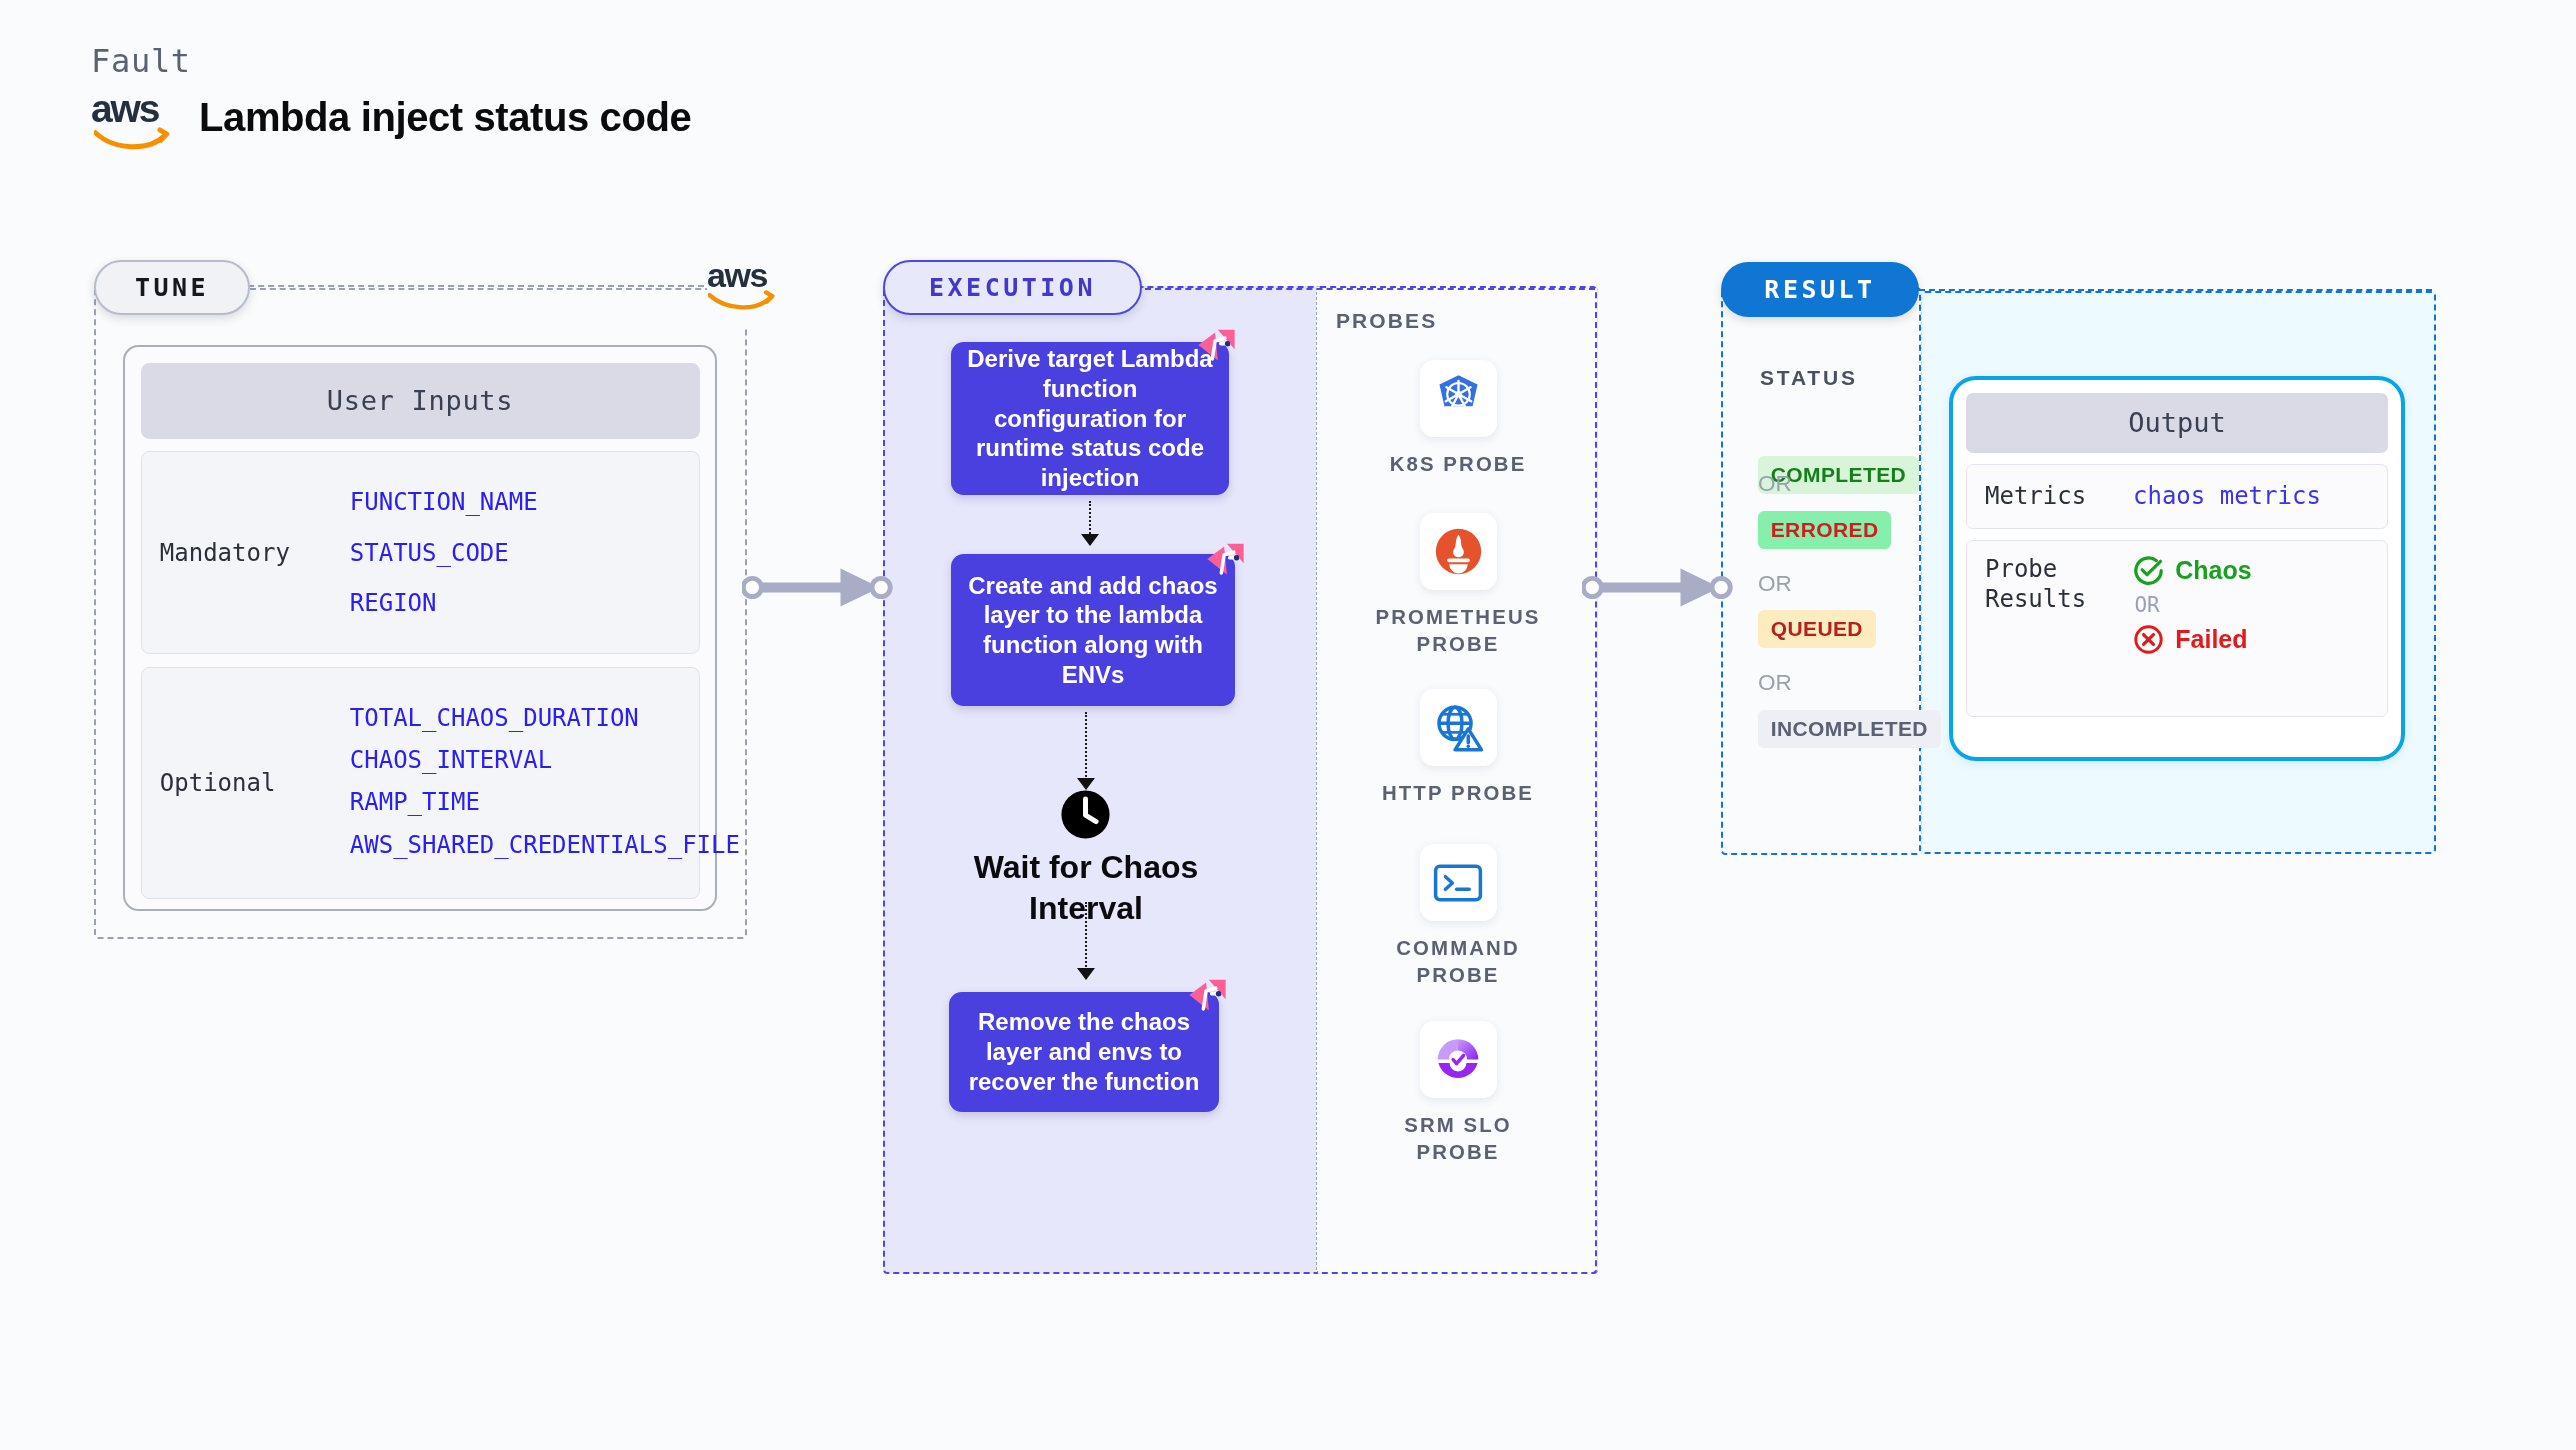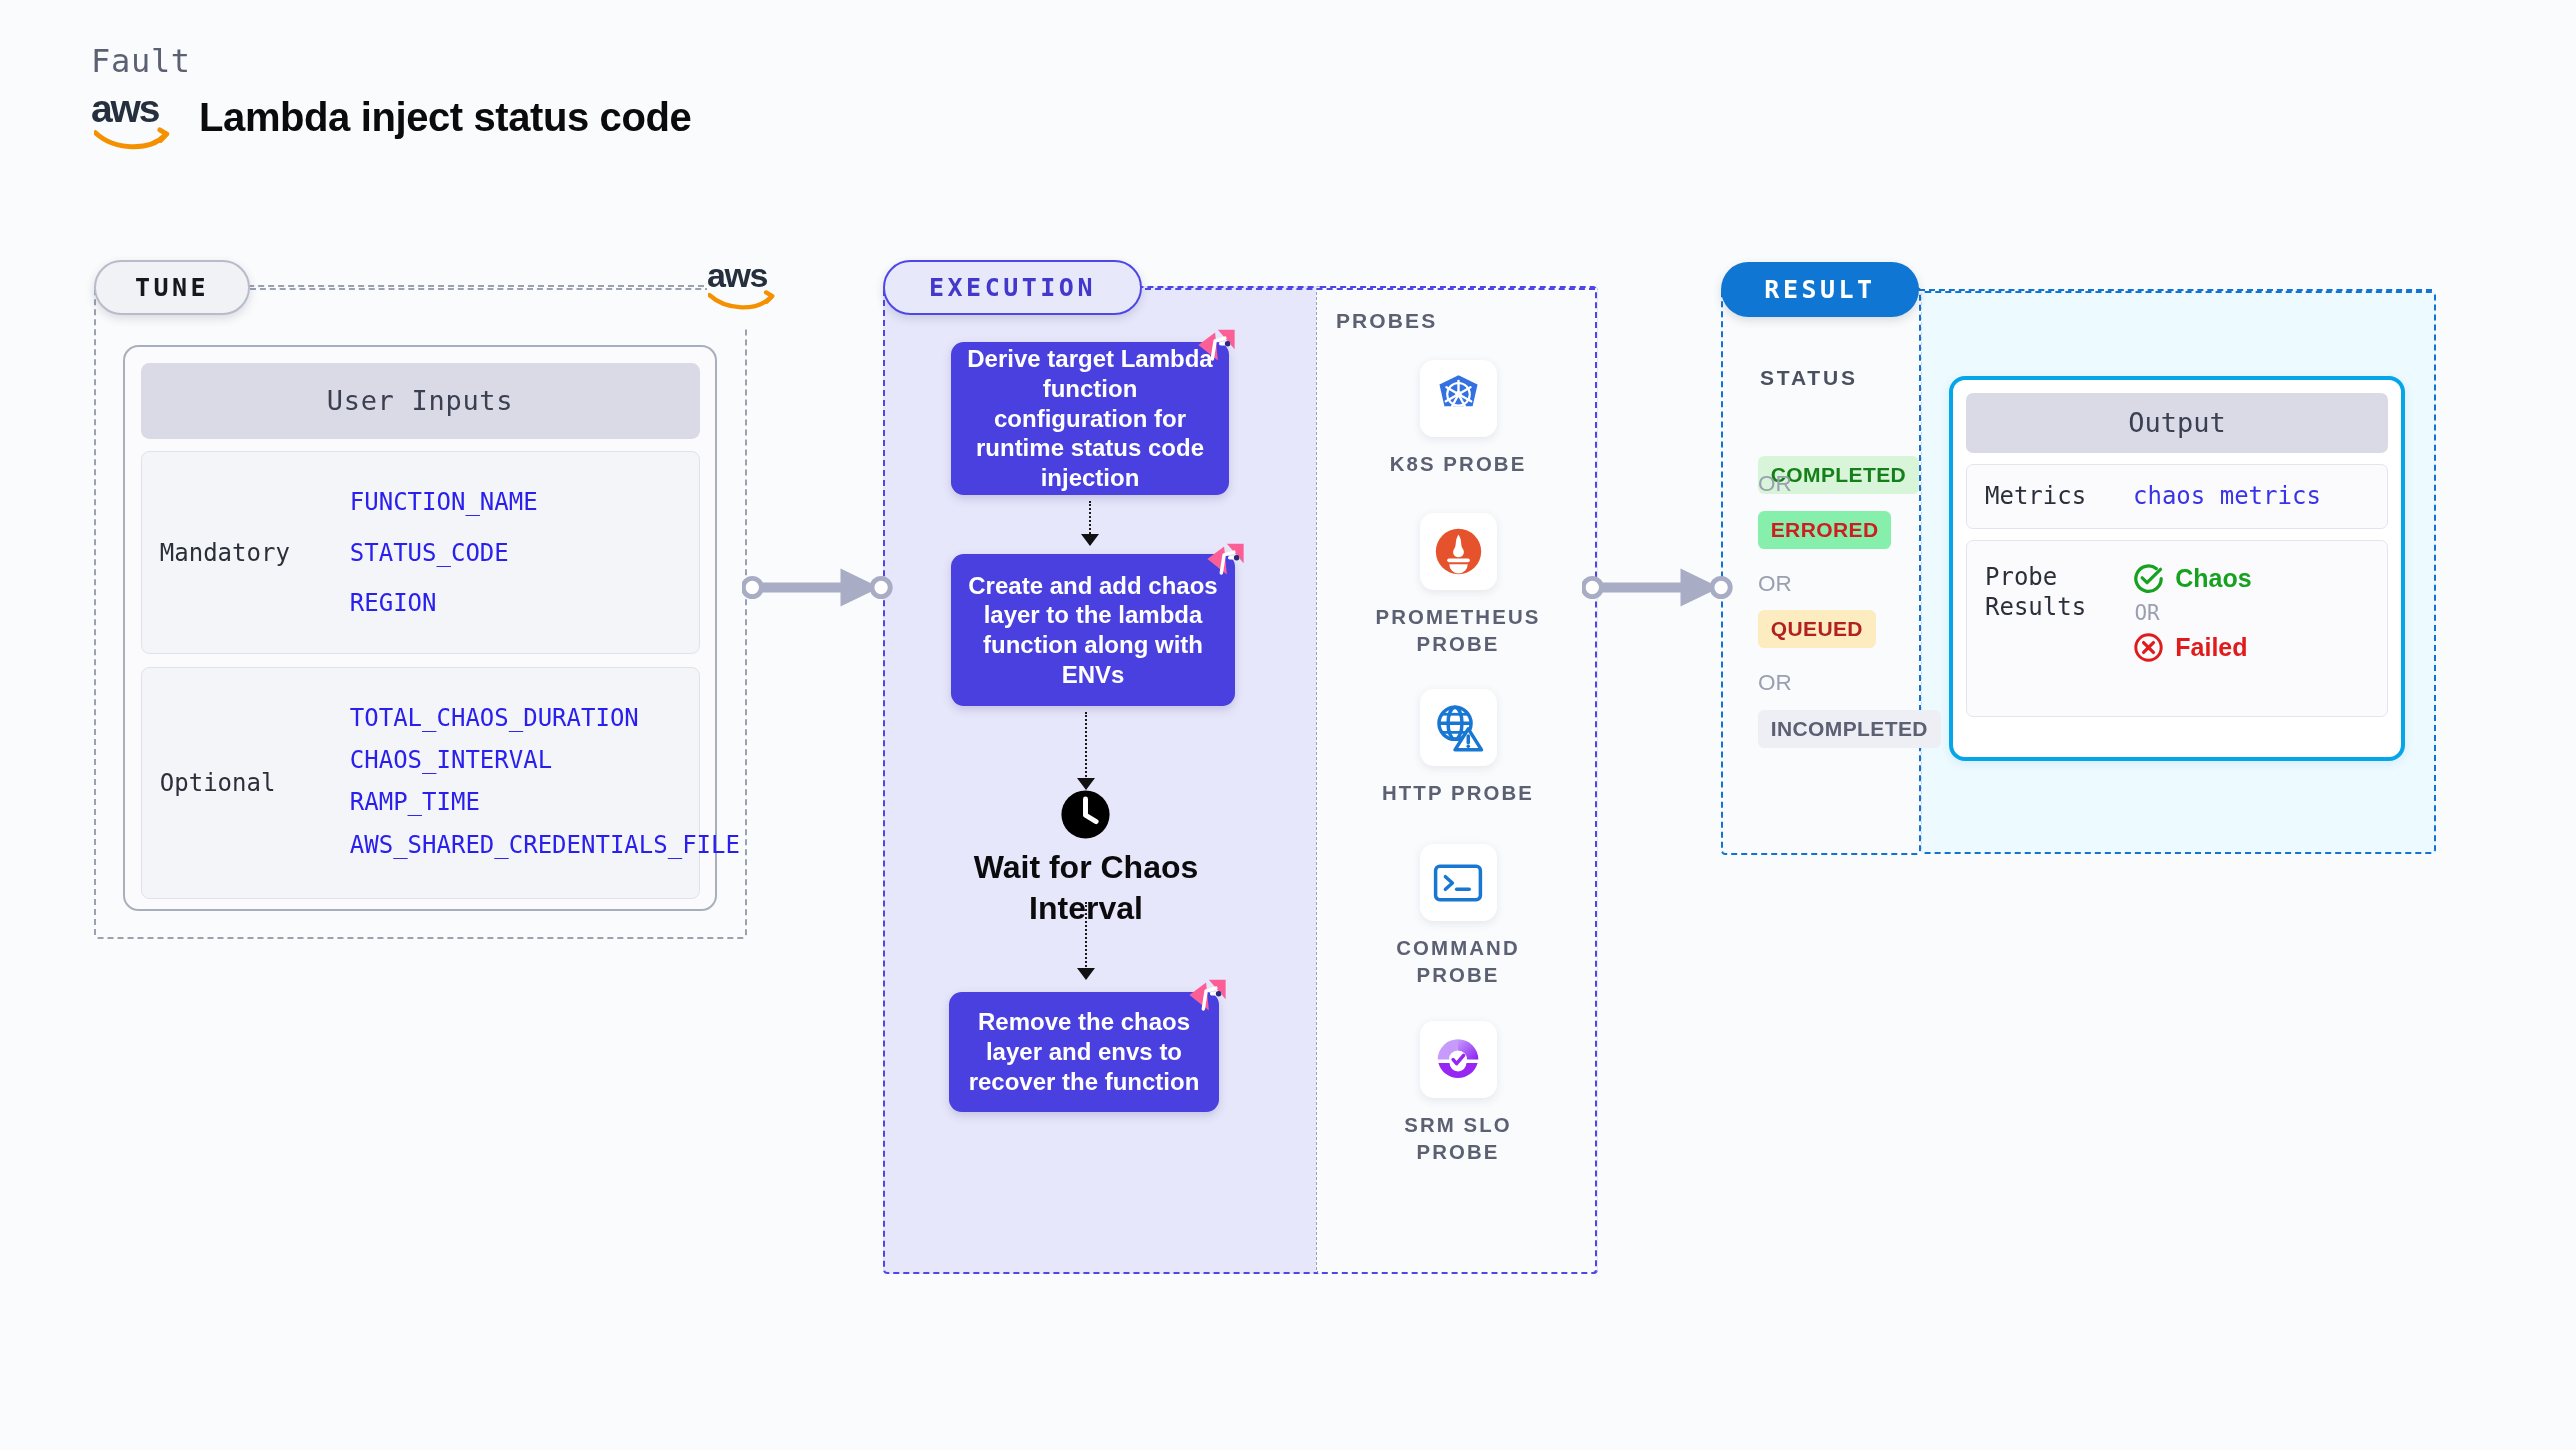--- a/index.html
+++ b/index.html
@@ -200,21 +200,21 @@
   #or-1{left:1758px;top:471px;}
   #or-2{left:1758px;top:571px;}
   #or-3{left:1758px;top:670px;}
   #badge-errored{left:1758px;top:511px;background:#86efac;color:#cc2020;}
   #badge-queued{left:1758px;top:610px;background:#fdecc0;color:#b32020;}
   #badge-incompleted{left:1758px;top:710px;background:#eeeef5;color:#5b6173;}
 
   
   #output-card{
     position:absolute;left:1949px;top:376px;width:456px;height:385px;
-    background:#ffffff;border:4.2px solid #05a6e8;border-radius:16px;
+    background:#ffffff;border:4.2px solid #05a6e8;border-radius:27px;
     box-sizing:border-box;padding:12.7px;
     box-shadow:0 2.8px 9.8px rgba(5,120,200,.10);
   }
   #output-title{
     height:60px;background:#d9dae6;border-radius:7px;
     display:flex;align-items:center;justify-content:center;
     font-family:"DejaVu Sans Mono","Liberation Mono",monospace;
     font-size:27px;color:#3a3f52;
   }
   .out-row{
@@ -225,21 +225,21 @@
   .out-key{
     width:148px;flex:0 0 auto;
     font-family:"DejaVu Sans Mono","Liberation Mono",monospace;
     font-size:24px;color:#2b2f3a;line-height:1.22;
   }
   #metrics-row{height:65px;}
   #metrics-val{
     font-family:"DejaVu Sans Mono","Liberation Mono",monospace;
     font-size:24px;color:#3a34e8;
   }
-  #probe-results-row{height:177px;align-items:flex-start;padding-top:22px;}
+  #probe-results-row{height:177px;align-items:flex-start;padding-top:14px;}
   .pr-stack{display:flex;flex-direction:column;gap:7px;}
   .pr-line{display:flex;align-items:center;gap:11.3px;font-size:25px;font-weight:700;}
   #pr-passed{color:#16a21f;}
   #pr-failed{color:#e01b1b;}
   #pr-or{font-family:"DejaVu Sans Mono","Liberation Mono",monospace;font-size:21px;color:#9aa0b0;font-weight:400;margin-left:1.4px;}
 </style>
 </head>
 <body>
 
 <div id="header">

